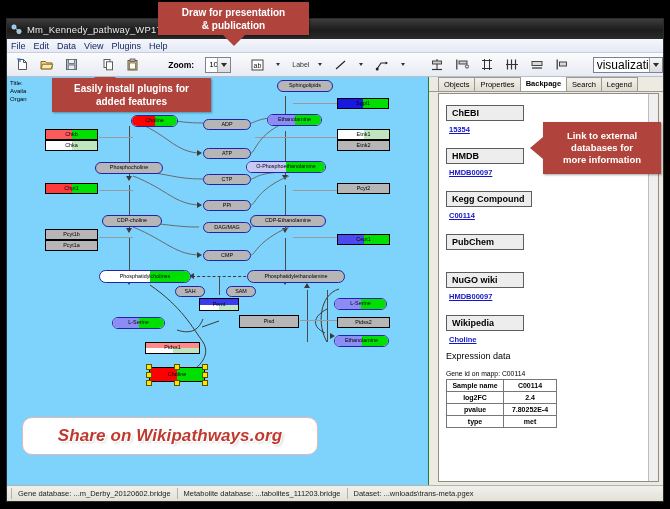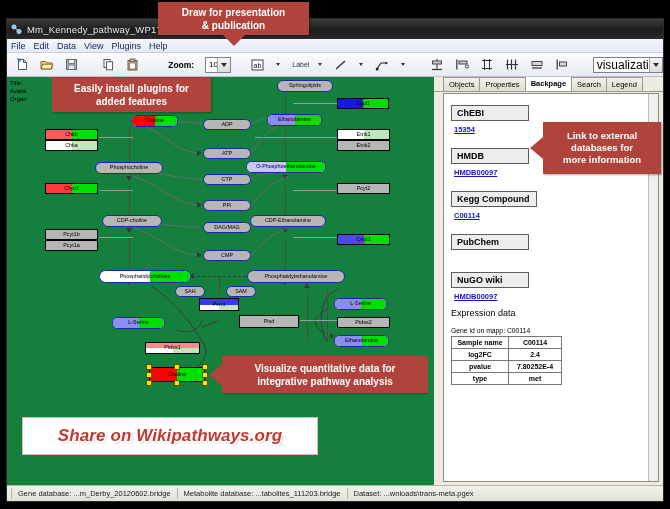--- a/index.html
+++ b/index.html
@@ -29,21 +29,21 @@
          font-size:8.5px;color:#000;padding-left:3px;box-sizing:border-box;position:relative;}
   .combo .arrowbox{position:absolute;right:0;top:0;bottom:0;width:12px;background:linear-gradient(180deg,#f6f6f6,#dcdcdc);
                    border-left:1px solid #9aa0ae;display:flex;align-items:center;justify-content:center;}
   .caret{width:0;height:0;border-left:3px solid transparent;border-right:3px solid transparent;border-top:4px solid #2a2a2a;}
   .mini-caret{width:0;height:0;border-left:2.5px solid transparent;border-right:2.5px solid transparent;
               border-top:3.5px solid #333;margin:0 4px 0 1px;}
   .tbtext{font-size:7px;color:#333;}
 
   
   .body{display:flex;height:calc(100% - 20px - 14px - 24px - 16px);}
-  .canvas{position:relative;flex:0 0 421px;background:#15803d;border-right:6px solid #15803d;overflow:hidden;}
+  .canvas{position:relative;flex:0 0 421px;background:#7dd3fc;border-right:1px solid #15803d;overflow:hidden;}
   .rightpane{flex:1 1 auto;background:#eceae1;position:relative;overflow:hidden;}
 
   .statusbar{height:16px;background:linear-gradient(180deg,#f1f1ec,#e3e1d7);border-top:1px solid #b6b4aa;
              display:flex;align-items:center;padding-left:4px;box-sizing:border-box;}
   .statusbar .cell{font-size:7.5px;color:#1a1a1a;border-left:1px solid #b5b3a9;padding:0 6px;height:11px;line-height:11px;}
 
   
   .infotxt{position:absolute;left:3px;top:2px;font-size:6px;color:#000;line-height:8px;}
 
   
@@ -478,27 +478,22 @@
         <div class="node gene grey" style="left:330px;top:240px;width:53px;height:11px;">
           <span class="nodelbl">Ptdss2</span>
           </div>
 
         <div class="callout" style="left:45px;top:1px;width:159px;height:34px;flex-direction:column;">
           <span>Easily install plugins for</span>
           <span>added features</span>
           <i class="tail-up"></i>
         </div>
 
-        <div class="callout" style="left:215px;top:279px;width:206px;height:37px;flex-direction:column;">
-          <span>Visualize quantitative data  for</span>
-          <span>integrative pathway analysis</span>
-          <i class="tail-lt"></i>
-        </div>
-
-        <div class="share" style="left:15px;top:340px;width:294px;height:36px;">
+
+        <div class="share" style="left:15px;top:340px;width:294px;height:36px;border-radius:10px;">
           <span>Share on Wikipathways.org</span>
         </div>
       </div>
 
       <div class="rightpane">
         <div class="tabrow">
           <div class="tab">Objects</div>
           <div class="tab">Properties</div>
           <div class="tab active">Backpage</div>
           <div class="tab">Search</div>
@@ -526,20 +521,24 @@
 
             <div style="margin-top:11px;">
               <div class="dbhead">PubChem</div>
             </div>
 
             <div style="margin-top:19px;">
               <div class="dbhead">NuGO wiki</div>
               <a class="dblink">HMDB00097</a>
             </div>
 
+            <div style="margin-top:11px;">
+              <div class="dbhead">Wikipedia</div>
+              <a class="dblink">Choline</a>
+            </div>
 
             <div class="exptitle">Expression data</div>
             <div class="genid">Gene id on mapp: C00114</div>
 
             <table class="expr">
               <tbody>
                   <tr>
                 <td class="k">Sample name</td>
                 <td class="v">C00114</td>
               </tr>

